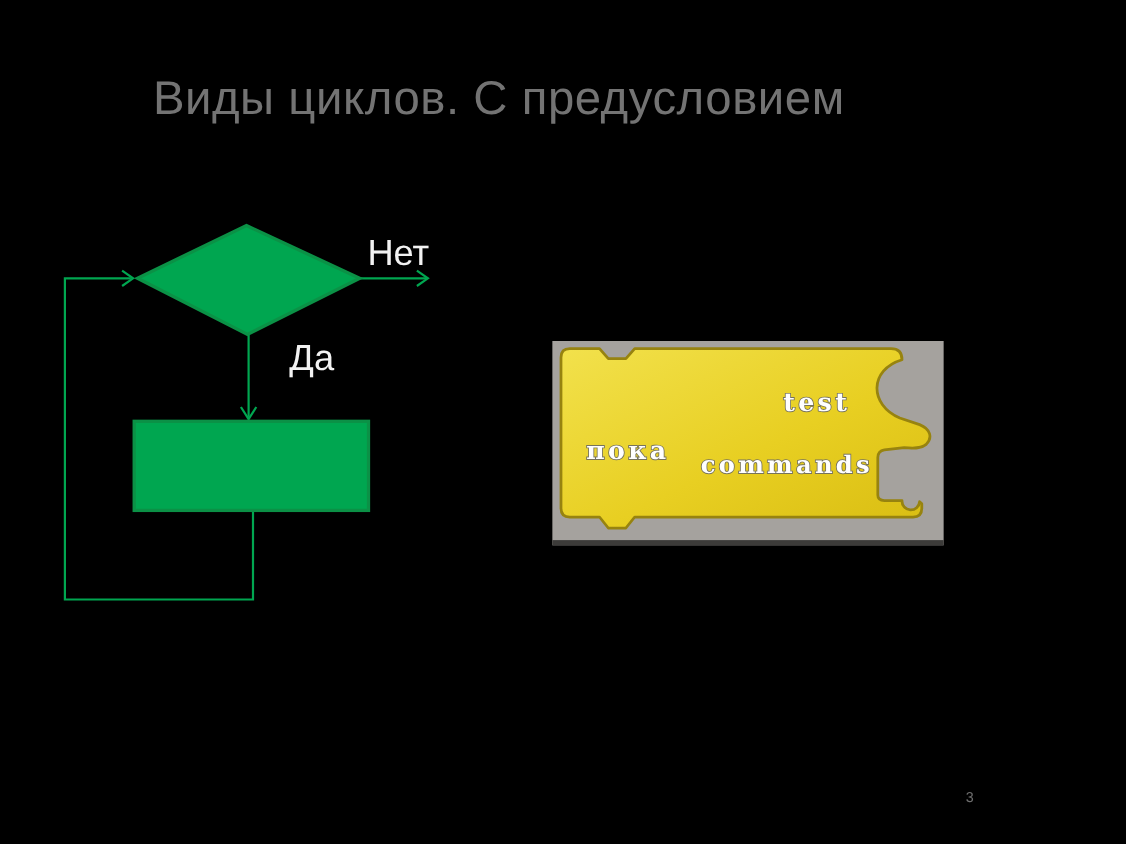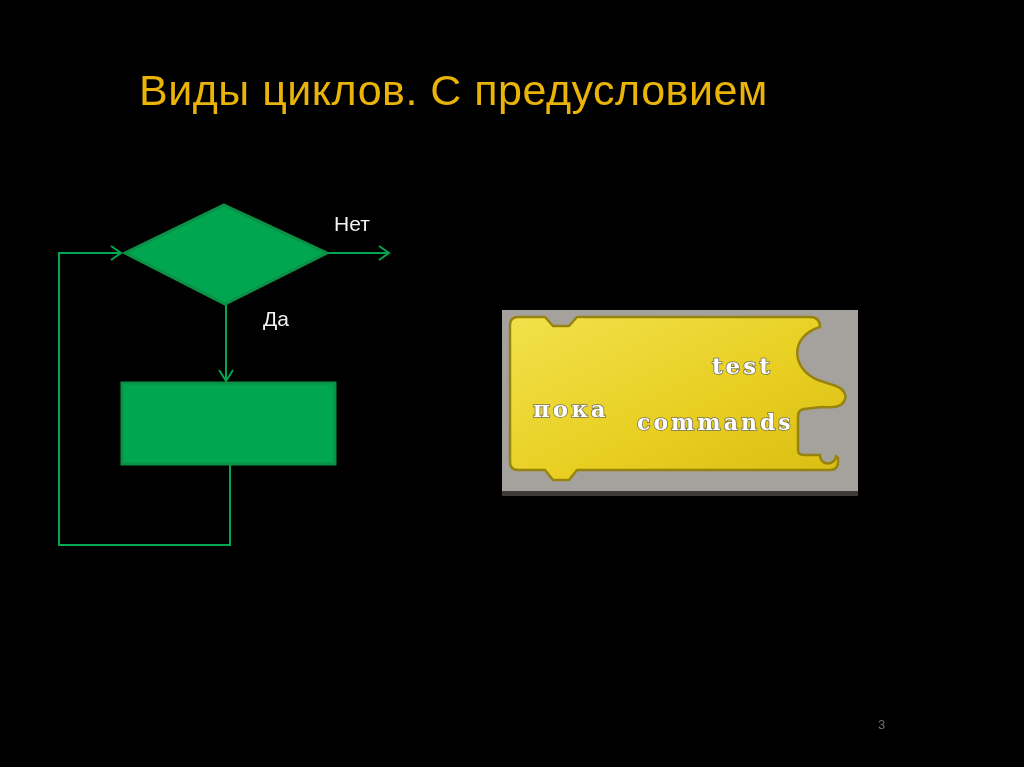--- a/index.html
+++ b/index.html
@@ -3,25 +3,25 @@
 <meta charset="utf-8">
 <style>
   html, body { margin:0; padding:0; background:#000; }
   .slide {
     position:relative; width:1024px; height:767px; background:#000;
     overflow:hidden; font-family:"Liberation Sans", sans-serif;
   }
   .title {
     position:absolute; left:139px; top:66px;
     font-size:43px; font-weight:400; letter-spacing:0.5px;
-    color:#eab308; white-space:nowrap;
+    color:#737373; white-space:nowrap;
   }
   .flow-svg { position:absolute; left:0; top:0; width:1024px; height:767px; }
   .flow-label {
-    position:absolute; color:#f2f2f2; font-size:21px; line-height:1; white-space:nowrap;
+    position:absolute; color:#f2f2f2; font-size:33px; line-height:1; white-space:nowrap;
   }
   .label-no  { left:334px; top:213px; }
   .label-yes { left:263px; top:308px; }
   .block-img { position:absolute; left:502px; top:310px; width:356px; height:186px; }
   .block-text {
     font-family:"DejaVu Serif", serif; font-weight:bold; fill:#ffffff;
     stroke:#77735c; stroke-width:1.6px; paint-order:stroke; letter-spacing:3px;
   }
   .page-num {
     position:absolute; left:878px; top:717px; font-size:13px; color:#6e6e6e;

